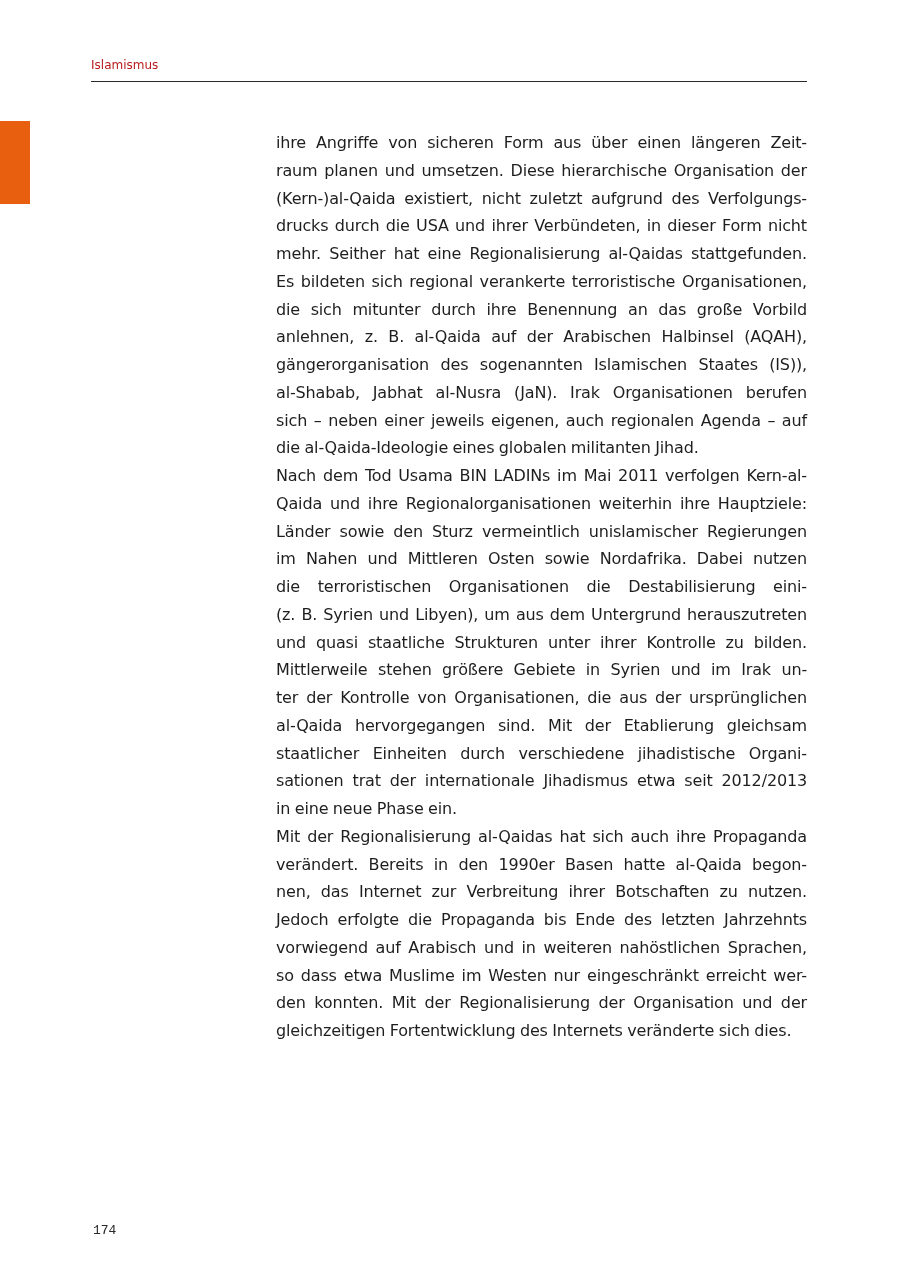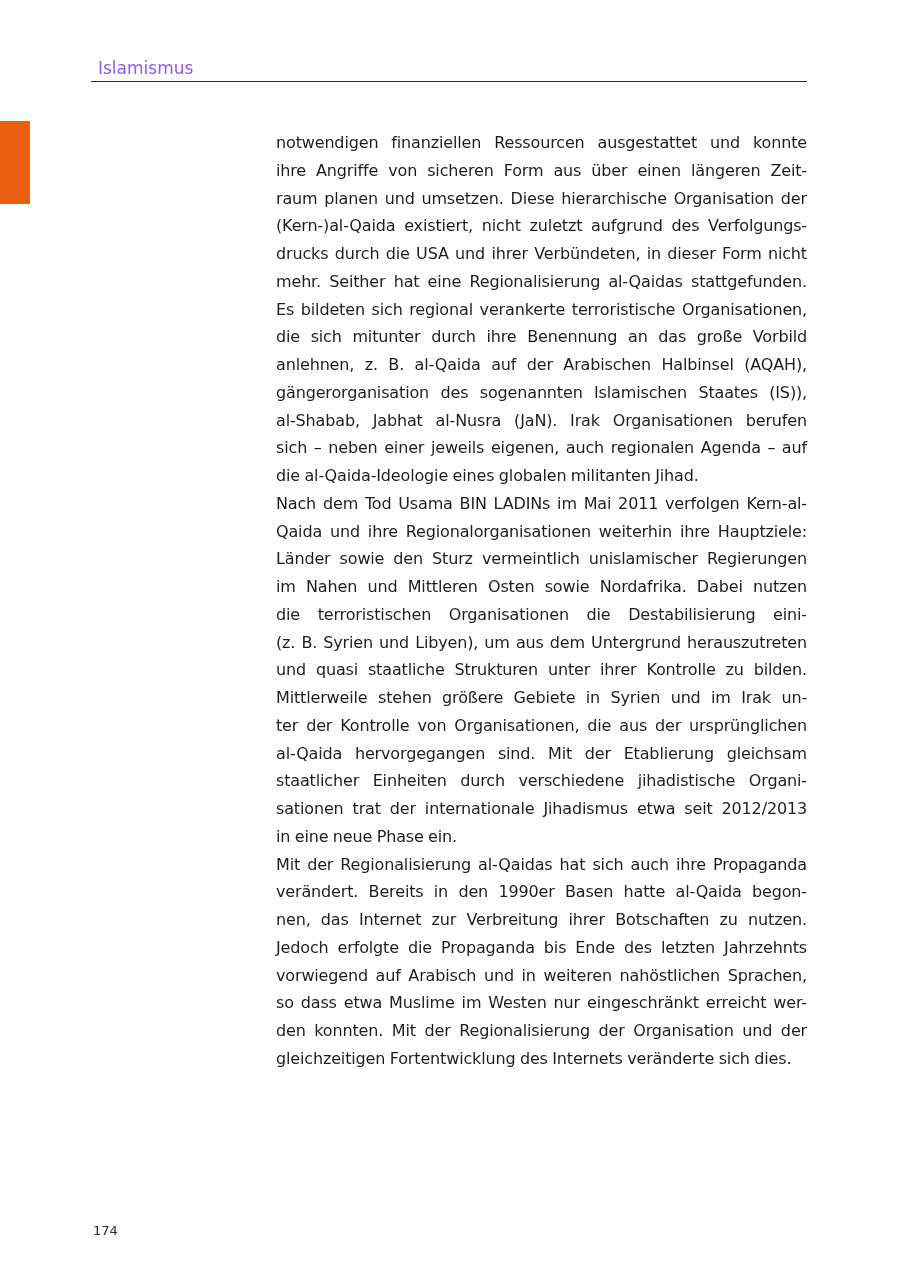--- a/index.html
+++ b/index.html
@@ -2,54 +2,53 @@
 <html><head>
 <meta charset="utf-8">
 <style>
   html, body { margin: 0; padding: 0; }
   body {
     width: 900px; height: 1276px; position: relative; overflow: hidden;
     background: #ffffff; color: #1e1e1e;
     font-family: "DejaVu Sans", "Liberation Sans", sans-serif;
   }
   .running-head {
-    position: absolute; left: 98px; top: 58px;
-    font-size: 17px; color: #8b5cf6; letter-spacing: 0;
+    position: absolute; left: 91px; top: 58px;
+    font-size: 12px; color: #b91c1c; letter-spacing: 0;
   }
   .head-rule {
     position: absolute; left: 91px; top: 81px; width: 716px; height: 1px;
     background: #2a2a2a;
   }
   .thumb-tab {
     position: absolute; left: 0; top: 121px; width: 30px; height: 83px;
   }
   .body-col {
     position: absolute; left: 276px; top: 129px; width: 531px;
   }
   .para-line {
     display: block; height: 27.75px; line-height: 27.75px;
     font-size: 16px; white-space: nowrap;
     text-align: justify; text-align-last: justify;
     letter-spacing: -0.15px; word-spacing: -0.5px;
   }
   .para-line.last { text-align-last: left; }
   .page-number {
-    position: absolute; left: 93px; top: 1223px; font-size: 13px; color: #2a2a2a;
+    position: absolute; left: 93px; top: 1223px; font-size: 13px; color: #2a2a2a; font-family: Liberation Mono, monospace;
   }
 </style>
 </head>
 <body>
 
 <div class="running-head">Islamismus</div>
 <div class="head-rule"></div>
 <div class="thumb-tab" id="thumb-tab" style="background: rgb(232, 96, 15);"></div>
 
 <div class="body-col" id="body-col">
     <div>
-      <span class="para-line">notwendigen finanziellen Ressourcen ausgestattet und konnte</span>
       <span class="para-line">ihre Angriffe von sicheren Form aus über einen längeren Zeit-</span>
       <span class="para-line">raum planen und umsetzen. Diese hierarchische Organisation der</span>
       <span class="para-line">(Kern-)al-Qaida existiert, nicht zuletzt aufgrund des Verfolgungs-</span>
       <span class="para-line">drucks durch die USA und ihrer Verbündeten, in dieser Form nicht</span>
       <span class="para-line">mehr. Seither hat eine Regionalisierung al-Qaidas stattgefunden.</span>
       <span class="para-line">Es bildeten sich regional verankerte terroristische Organisationen,</span>
       <span class="para-line">die sich mitunter durch ihre Benennung an das große Vorbild</span>
       <span class="para-line">anlehnen, z. B. al-Qaida auf der Arabischen Halbinsel (AQAH),</span>
       <span class="para-line">gängerorganisation des sogenannten Islamischen Staates (IS)),</span>
       <span class="para-line">al-Shabab, Jabhat al-Nusra (JaN). Irak Organisationen berufen</span>

